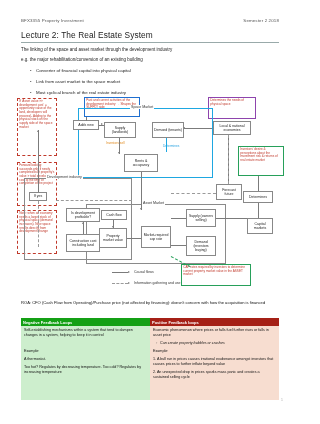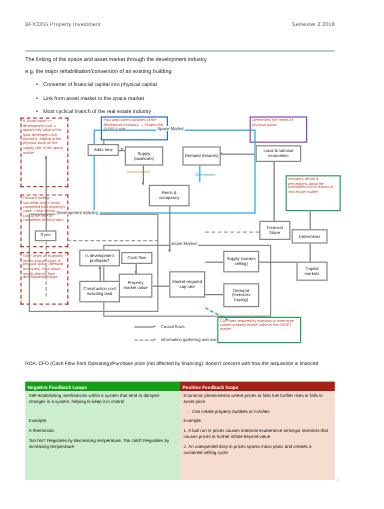--- a/index.html
+++ b/index.html
@@ -78,20 +78,21 @@
 </style>
 </head>
 <body>
 
 <div class="page">
 
   <div class="hdr">
     <span>BFX3355 Property Investment</span>
     <span>Semester 2 2018</span>
   </div>
+  <div class="title">Lecture 2: The Real Estate System</div>
   <div class="rule"></div>
 
   <div class="lead l1">The linking of the space and asset market through the development industry</div>
   <div class="lead l2">e.g. the major rehabilitation/conversion of an existing building</div>
   <div class="bul b1">Converter of financial capital into physical capital</div>
   <div class="bul b2">Link from asset market to the space market</div>
   <div class="bul b3">Most cyclical branch of the real estate industry</div>
 
   <div class="canvas">
 

